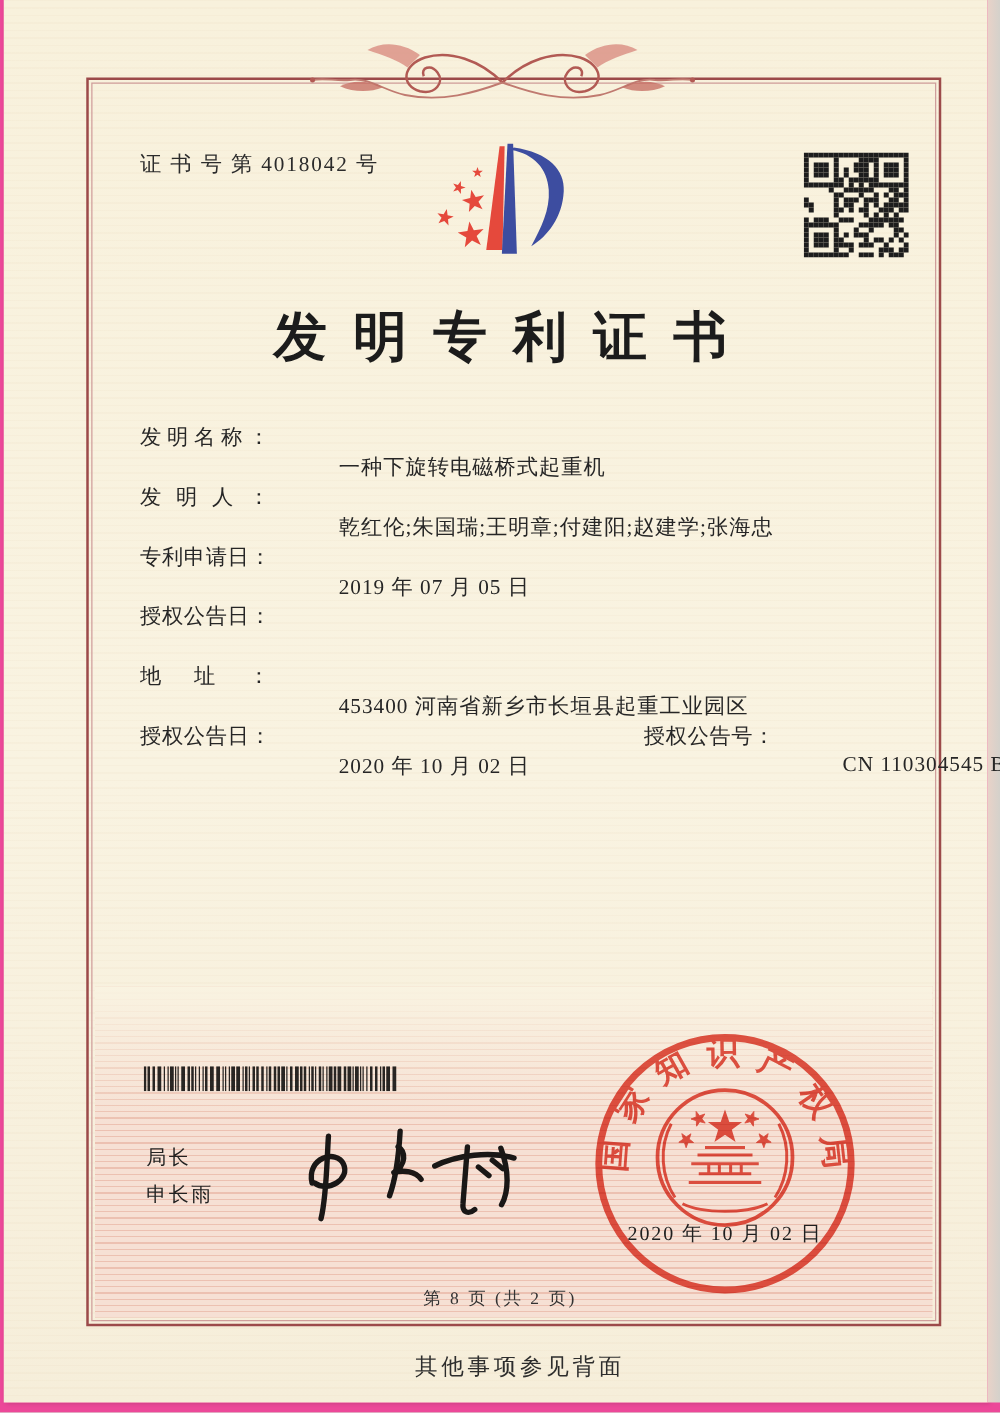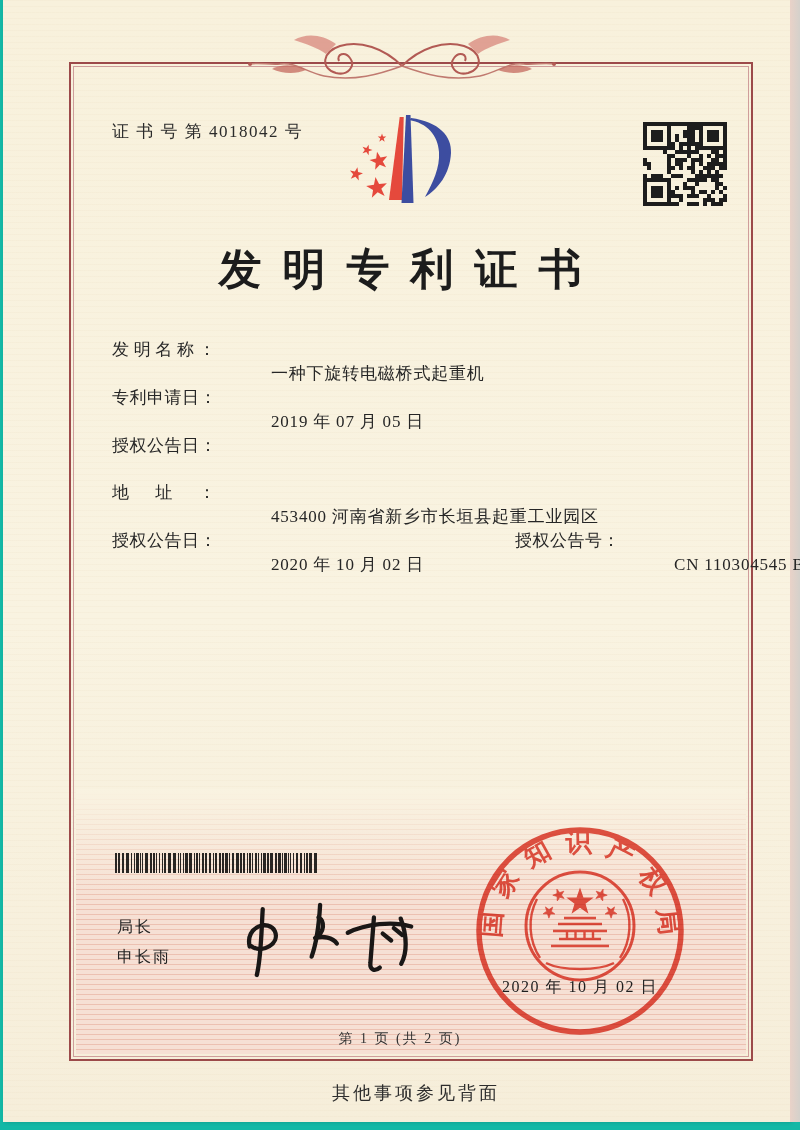--- a/index.html
+++ b/index.html
@@ -1,18 +1,18 @@
 <!DOCTYPE html>
 <html style="--frame-red: #9c4a4a; --frame-light: #cf9d9b; --guilloche-bg: #f6e0d4; --seal-red: #e14a3c; --logo-red: #e5493c; --logo-blue: #3d4da0;"><head>
 <meta charset="utf-8">
 <style>
   html,body { margin:0; padding:0; background:#d8d5cf; }
   .page {
     position:relative; width:800px; height:1130px; overflow:hidden;
-    background:#14b8a6;
+    background:#ec4899;
     font-family:"Liberation Serif","DejaVu Serif",serif;
   }
   .paper {
     position:absolute; left:3px; top:0; width:787px; height:1122px;
     background:
       repeating-linear-gradient(180deg, rgba(210,175,135,0.06) 0 1px, rgba(0,0,0,0) 1px 6px),
       linear-gradient(180deg,#f8f1dc 0%, #f9f3e1 55%, #f6eeda 100%);
     box-shadow:2px 0 4px rgba(0,0,0,0.18);
   }
   .page-right-edge { position:absolute; right:0; top:0; width:10px; height:1122px;
@@ -365,20 +365,24 @@
       </svg></div>
 
   <div class="title">发明专利证书</div>
 
   <div class="fields">
     <div class="field-row">
       <span class="flabel">发明名称：</span>
       <span class="fvalue">一种下旋转电磁桥式起重机</span>
     </div>
     <div class="field-row">
+      <span class="flabel">发明人：</span>
+      <span class="fvalue">乾红伦;朱国瑞;王明章;付建阳;赵建学;张海忠</span>
+    </div>
+    <div class="field-row">
       <span class="flabel">专利申请日：</span>
       <span class="fvalue">2019 年 07 月 05 日</span>
     </div>
     <div class="field-row">
       <span class="flabel">授权公告日：</span>
     </div>
     <div class="field-row">
       <span class="flabel">地址：</span>
       <span class="fvalue">453400 河南省新乡市长垣县起重工业园区</span>
     </div>
@@ -492,16 +496,16 @@
         <path d="M-22,-2 h44 M-16,-8 h32 M-27,5 h54 M-21,13 h42 M-29,20 h58"></path>
         <path d="M-13,5 v8 M-4.5,5 v8 M4.5,5 v8 M13,5 v8"></path>
         <path d="M-40,32 C-51,15 -53,-8 -43,-27"></path>
         <path d="M40,32 C51,15 53,-8 43,-27"></path>
         <path d="M-34,37 C-18,45 18,45 34,37"></path>
       </g>
     </g>
   </svg>
   <div class="seal-date">2020 年 10 月 02 日</div>
 
-  <div class="page-no">第 1 页 (共 2 页)</div>
+  <div class="page-no">第 8 页 (共 2 页)</div>
   <div class="footer-note">其他事项参见背面</div>
 
 </div>
 
 </body></html>

